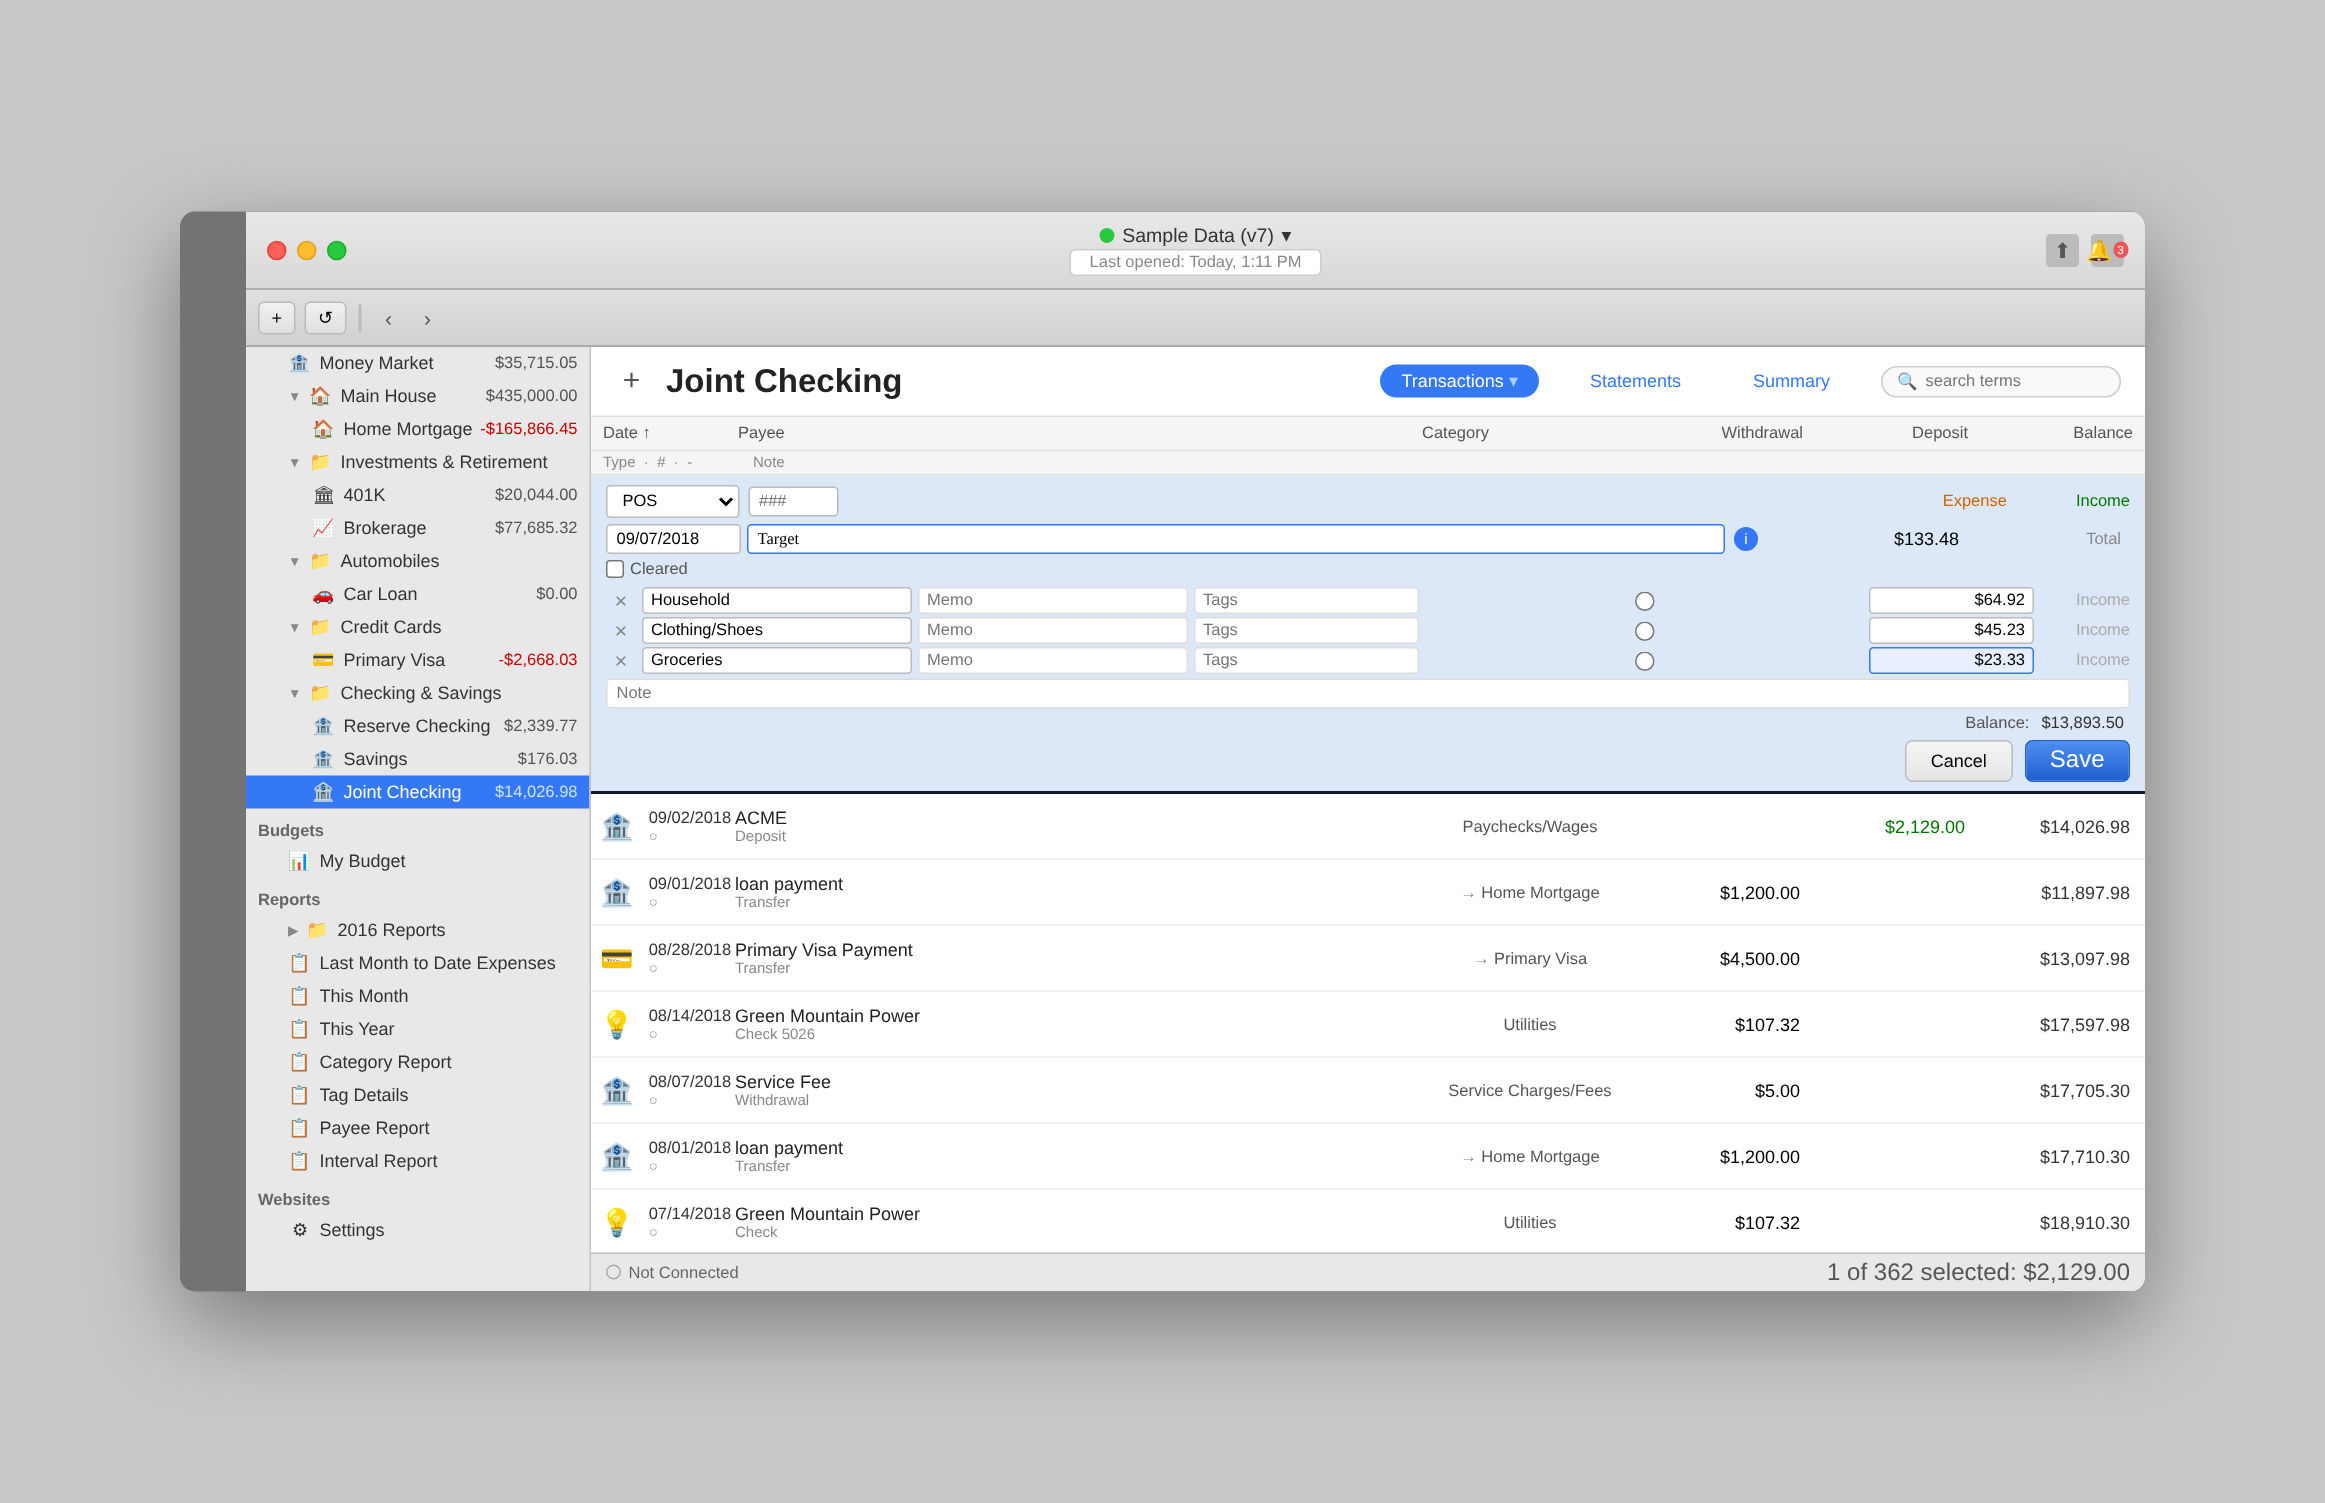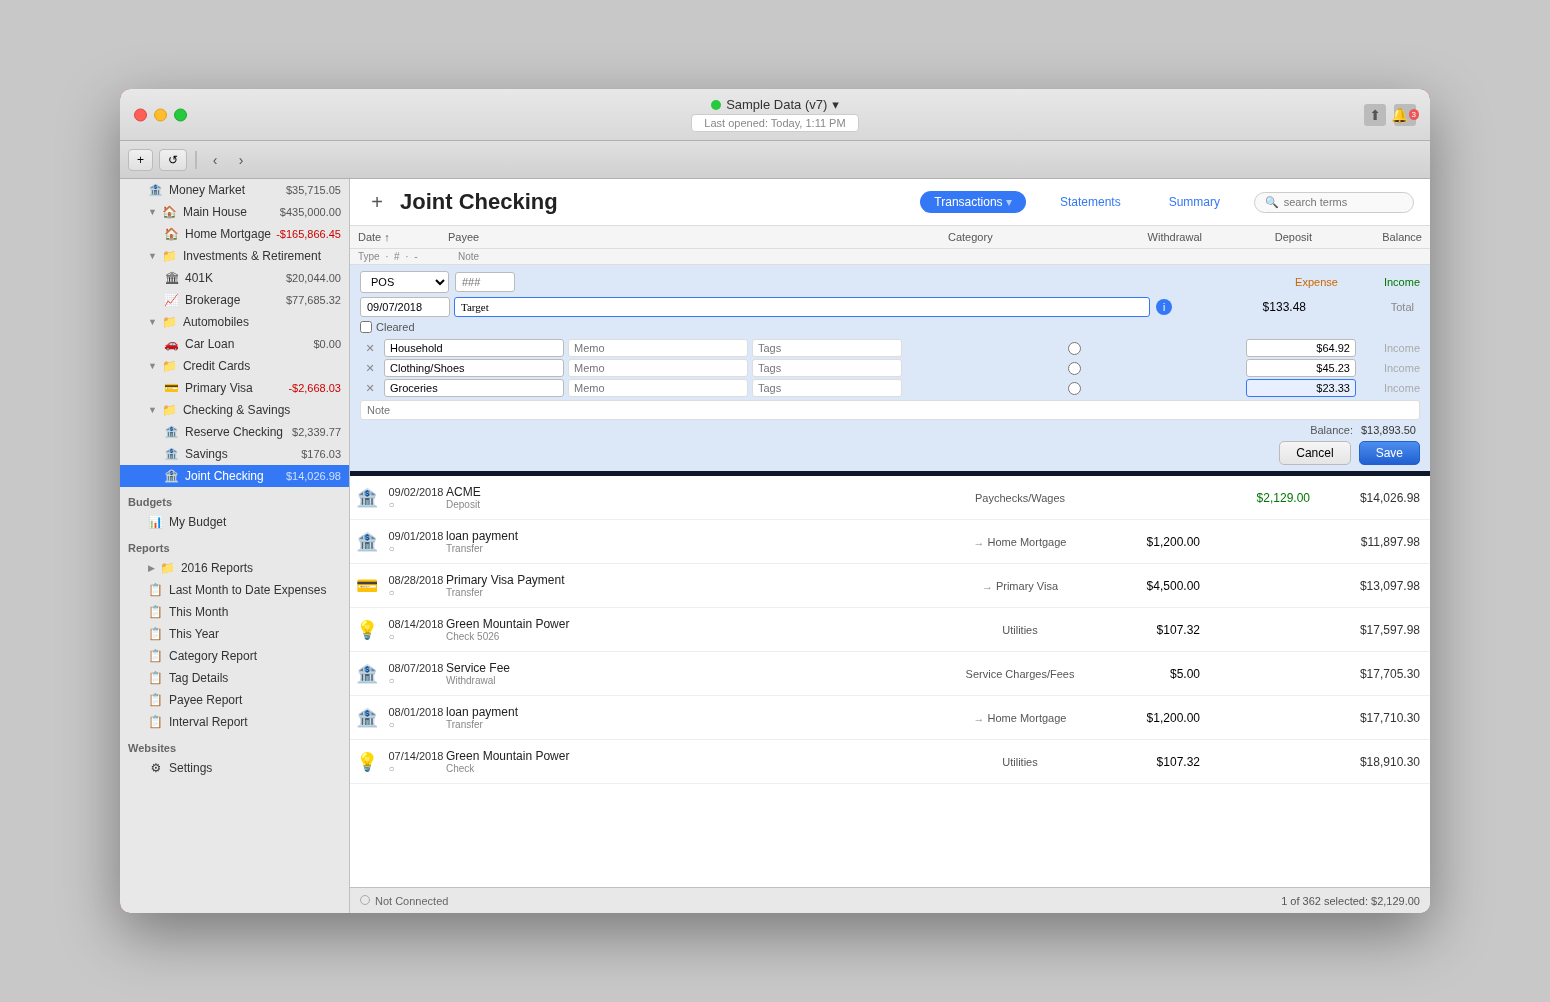--- a/index.html
+++ b/index.html
@@ -7,28 +7,29 @@
       background: #c8c8c8;
       font-family: -apple-system, BlinkMacSystemFont, 'Helvetica Neue', sans-serif;
       font-size: 12px;
       display: flex;
       justify-content: center;
       align-items: center;
       min-height: 100vh;
     }
     .window {
       width: 1310px;
-      height: 824px;
-      background: #b91c1c;
+      height: 720px;
+      background: #737373;
       border-radius: 10px;
       box-shadow: 0 20px 60px rgba(0,0,0,0.4);
       display: flex;
       flex-direction: column;
       overflow: hidden;
       position: relative;
+      padding-left: 44px;
     }
     
     .titlebar {
       height: 52px;
       background: linear-gradient(to bottom, #e8e8e8, #d8d8d8);
       border-bottom: 1px solid #b0b0b0;
       display: flex;
       align-items: center;
       justify-content: center;
       position: relative;
@@ -295,21 +296,21 @@
       gap: 10px;
     }
     
     .transactions {
       flex: 1;
       overflow-y: auto;
     }
     
     .edit-form {
       background: #dce8f8;
-      border-bottom: 5px solid #0f172a;
+      border-bottom: 2px solid #0f172a;
       padding: 6px 10px;
     }
     .edit-row1 {
       display: flex;
       align-items: center;
       gap: 6px;
       margin-bottom: 4px;
     }
     .type-select {
       padding: 3px 6px;
@@ -456,21 +457,21 @@
       background: linear-gradient(to bottom, #f5f5f5, #e5e5e5);
       font-size: 12px;
       cursor: pointer;
     }
     .save-btn {
       padding: 4px 16px;
       border: 1px solid #2060d0;
       border-radius: 5px;
       background: linear-gradient(to bottom, #4d8ef0, #2060d0);
       color: white;
-      font-size: 12px;
+      font-size: 16px;
       font-weight: 500;
       cursor: pointer;
     }
     
     .txn-row {
       display: grid;
       grid-template-columns: 90px 1fr 160px 110px 110px 110px;
       border-bottom: 1px solid #eee;
       padding: 0;
       min-height: 44px;
@@ -552,21 +553,21 @@
     }
     .status-dot {
       width: 10px;
       height: 10px;
       border-radius: 50%;
       border: 1px solid #aaa;
       background: transparent;
     }
     .bottom-right {
       margin-left: auto;
-      font-size: 11px;
+      font-size: 16px;
       color: #555;
     }
     .payee-row {
       display: flex;
       align-items: center;
       gap: 6px;
     }
     .info-icon {
       width: 16px;
       height: 16px;

